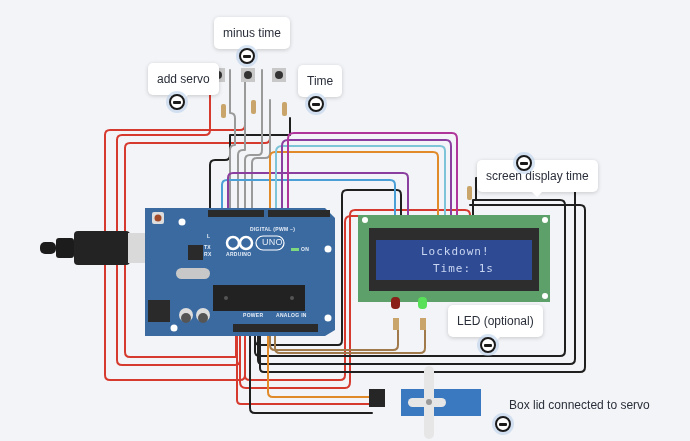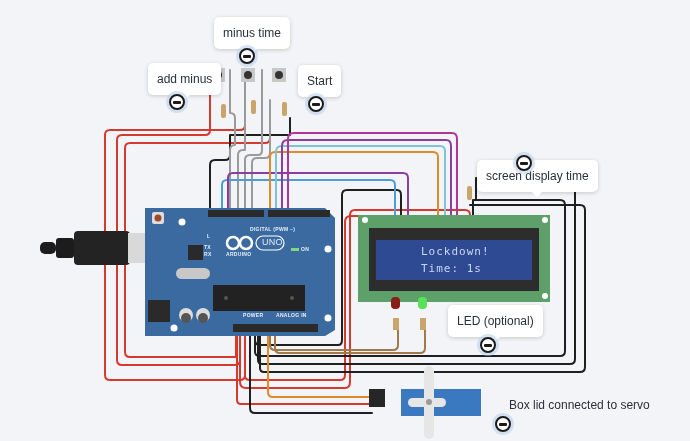--- a/index.html
+++ b/index.html
@@ -137,29 +137,29 @@
 <div class="board-label" style="left:226px;top:251px;">ARDUINO</div>
 <div class="board-label" style="left:262px;top:237px;font-size:9px;font-weight:normal;">UNO</div>
 <div class="board-label" style="left:301px;top:246px;">ON</div>
 <div class="board-label" style="left:207px;top:233px;">L</div>
 <div class="board-label" style="left:204px;top:244px;">TX</div>
 <div class="board-label" style="left:204px;top:251px;">RX</div>
 <div class="board-label" style="left:243px;top:312px;">POWER</div>
 <div class="board-label" style="left:276px;top:312px;">ANALOG IN</div>
 
 <div class="lcd-text" style="left:421px;top:243px;">Lockdown!</div>
-<div class="lcd-text" style="left:421px;top:260px;">Time: 1s</div>
+<div class="lcd-text" style="left:433px;top:260px;">Time: 1s</div>
 
-<div class="note" style="left:148px;top:63px;">add minus</div>
+<div class="note" style="left:148px;top:63px;">add servo</div>
 <div class="collapse" style="left:169px;top:94px;"></div>
 
 <div class="note" style="left:214px;top:17px;">minus time</div>
 <div class="collapse" style="left:239px;top:48px;"></div>
 
-<div class="note" style="left:298px;top:65px;">Start</div>
+<div class="note" style="left:298px;top:65px;">Time</div>
 <div class="collapse" style="left:308px;top:96px;"></div>
 
 <div class="note" style="left:477px;top:124px;margin-top:36px;">screen display time</div>
 <div class="collapse" style="left:516px;top:155px;"></div>
 
 <div class="note" style="left:448px;top:305px;text-align:right;">LED (optional)</div>
 <div class="collapse" style="left:480px;top:337px;"></div>
 
 <div class="note plain" style="left:500px;top:389px;">Box lid connected to servo</div>
 <div class="collapse" style="left:495px;top:416px;"></div>

